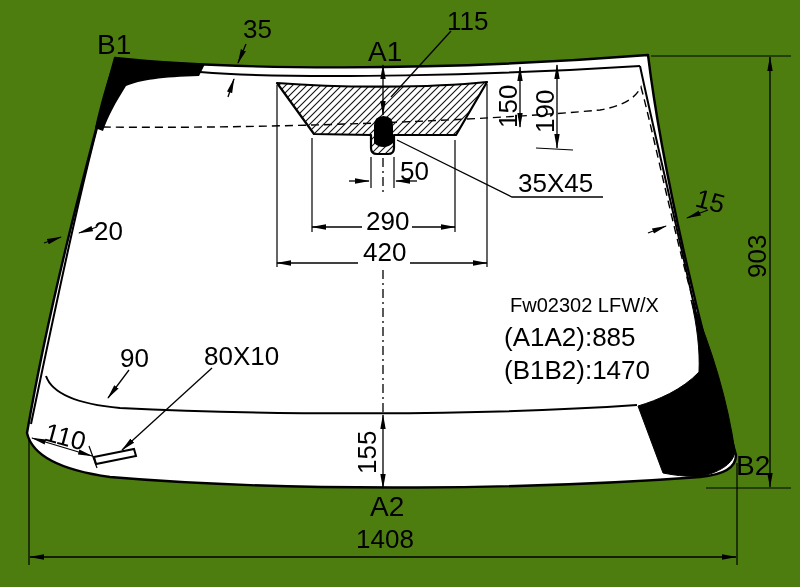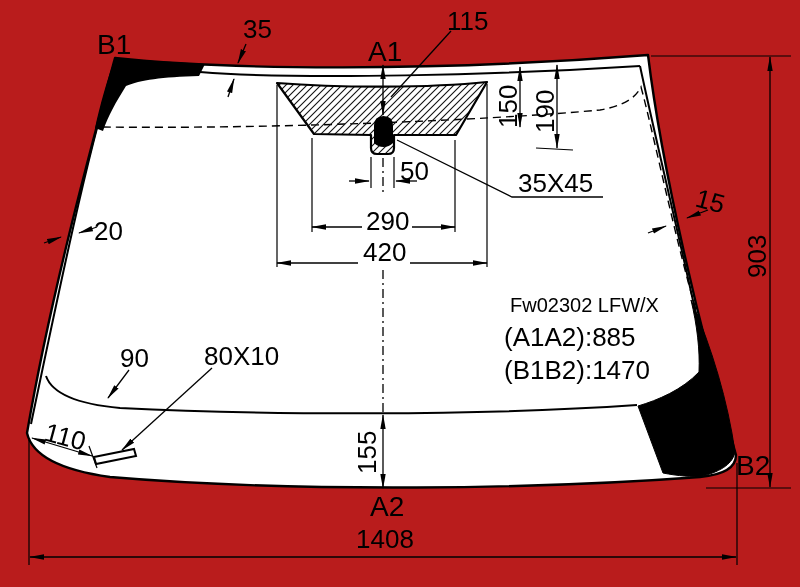--- a/index.html
+++ b/index.html
@@ -1,16 +1,16 @@
 <!DOCTYPE html>
 <html><head>
 <meta charset="utf-8">
 <style>
   html,body{margin:0;padding:0;background:#ffffff;}
-  .stage{width:800px;height:587px;position:relative;background:#b91c1c;overflow:hidden;}
+  .stage{width:800px;height:587px;position:relative;background:#4d7c0f;overflow:hidden;}
   svg{display:block;}
   text{font-family:"Liberation Sans","DejaVu Sans",sans-serif;fill:#000;}
   .lbl28{font-size:28px;}
   .lbl26{font-size:26px;}
   .lbl20{font-size:20px;}
 </style>
 </head>
 <body>
 
 <div class="stage">

